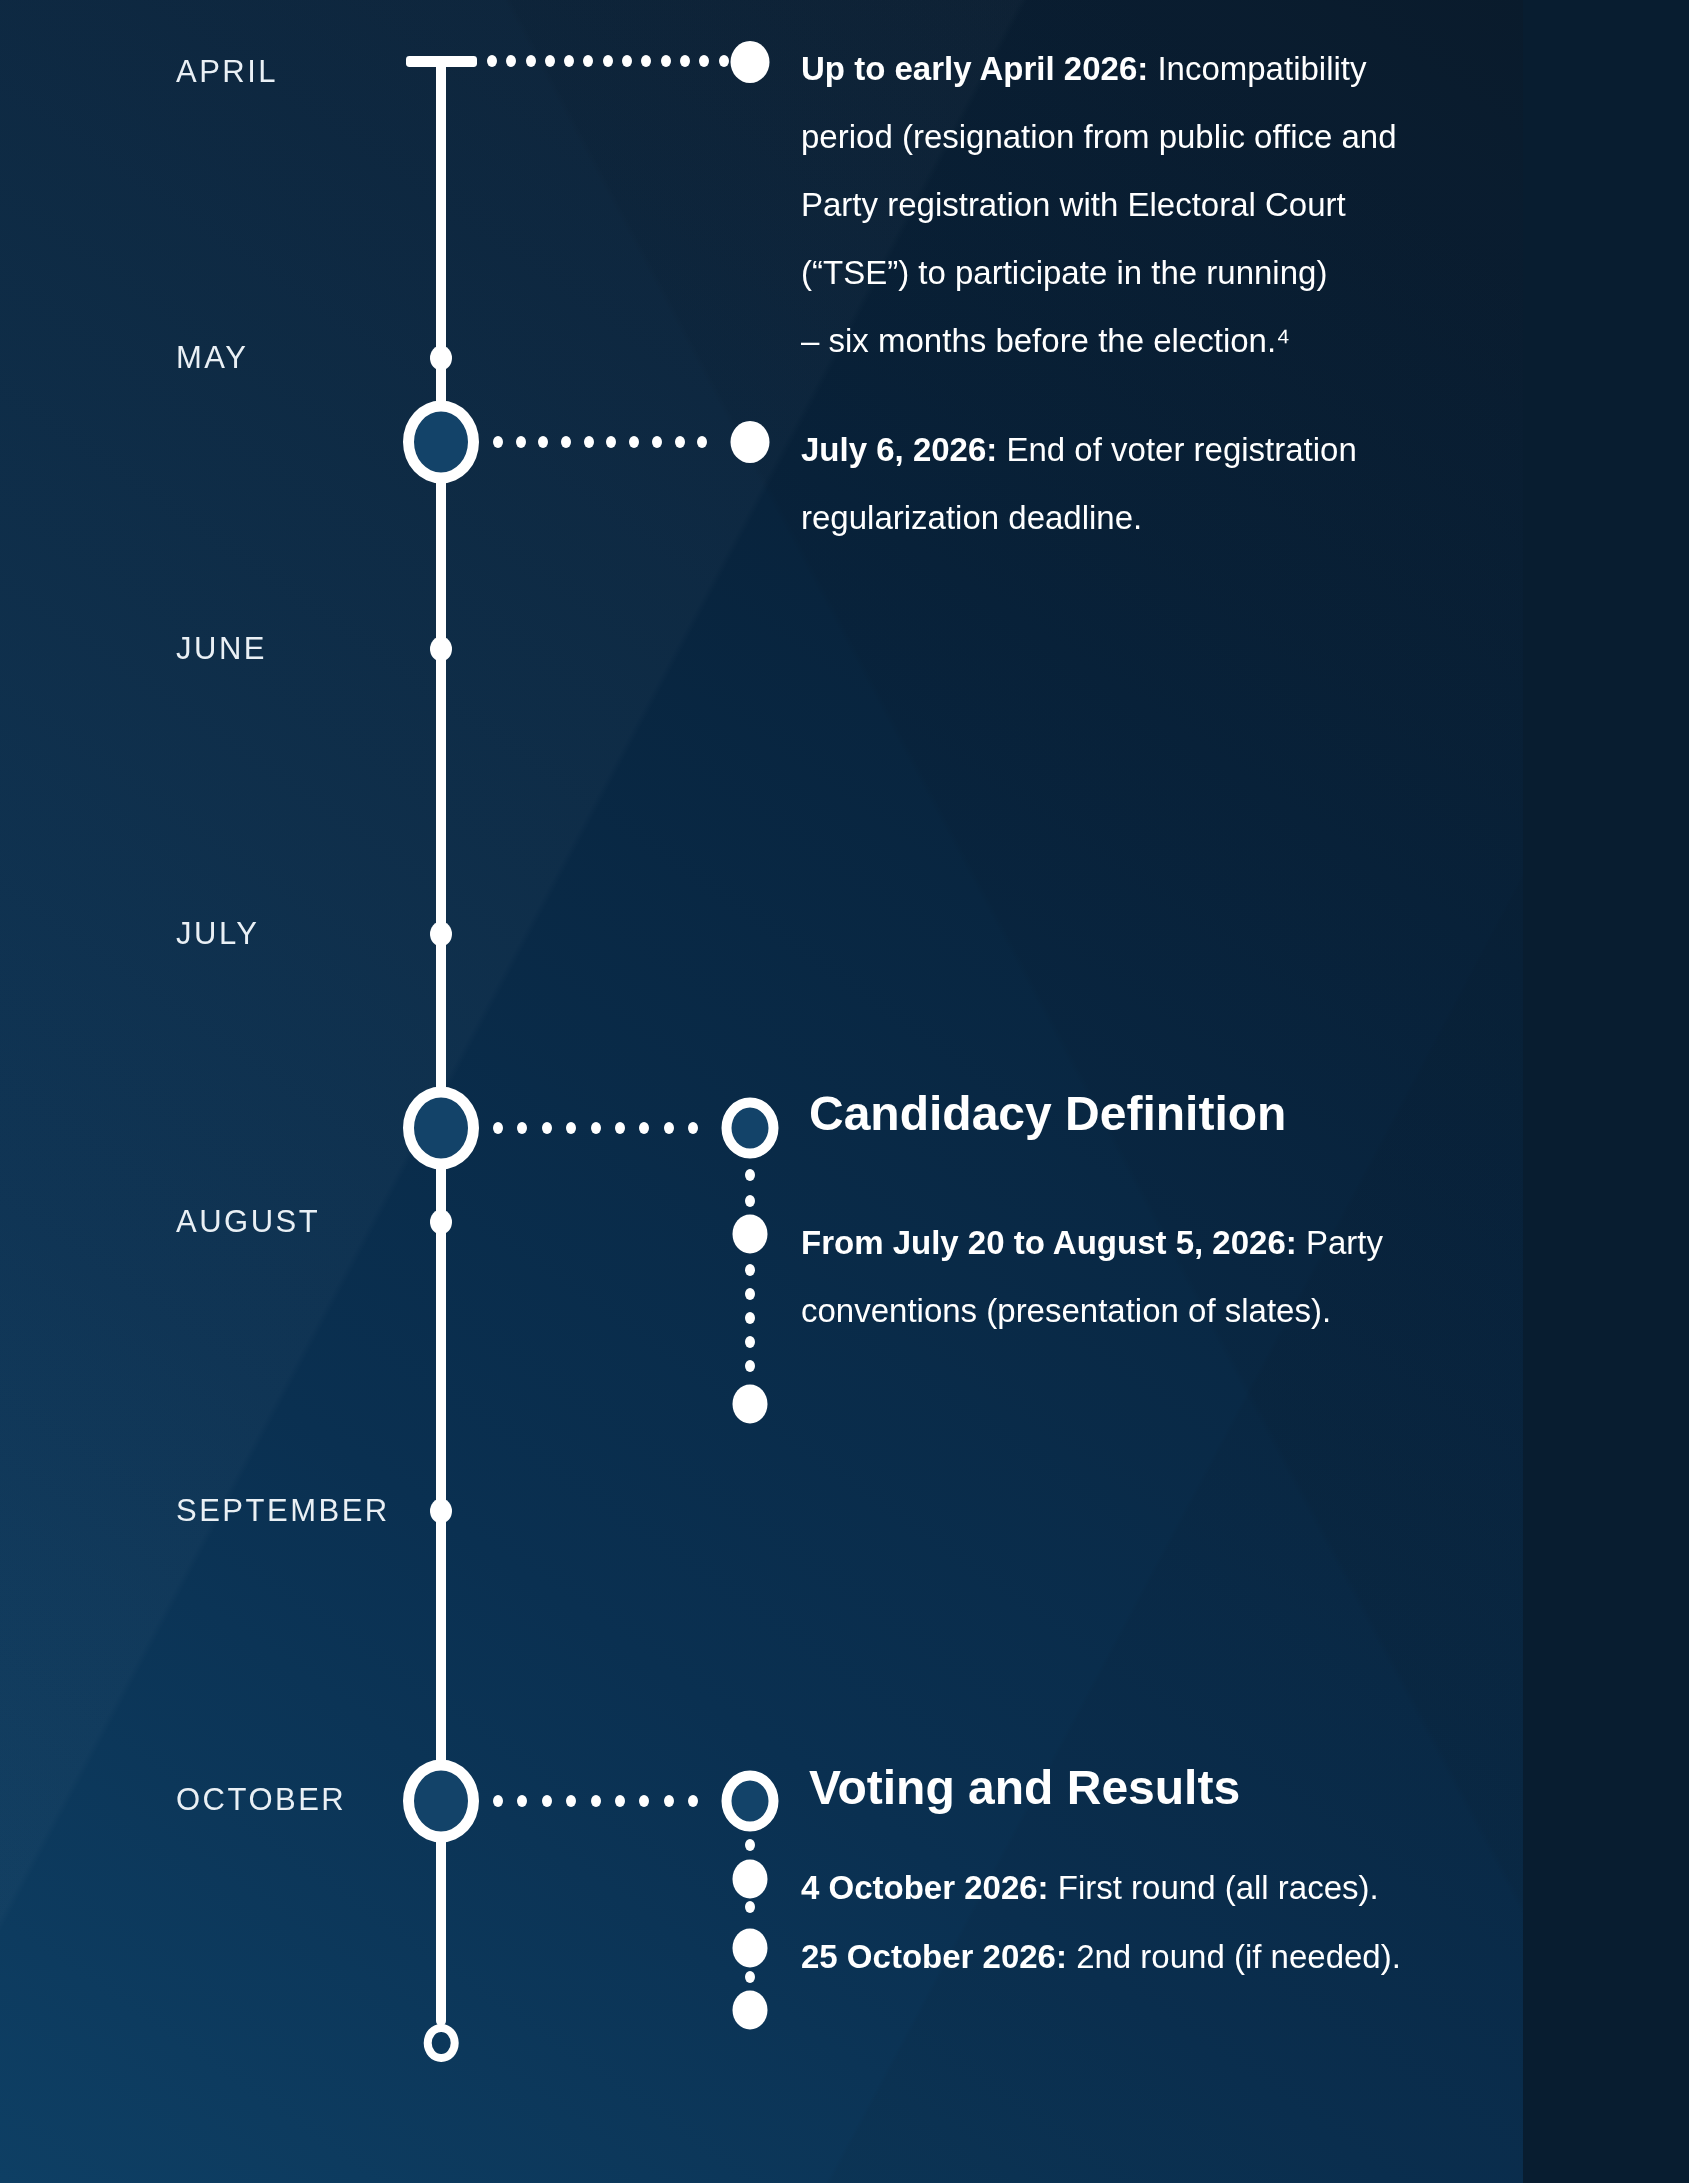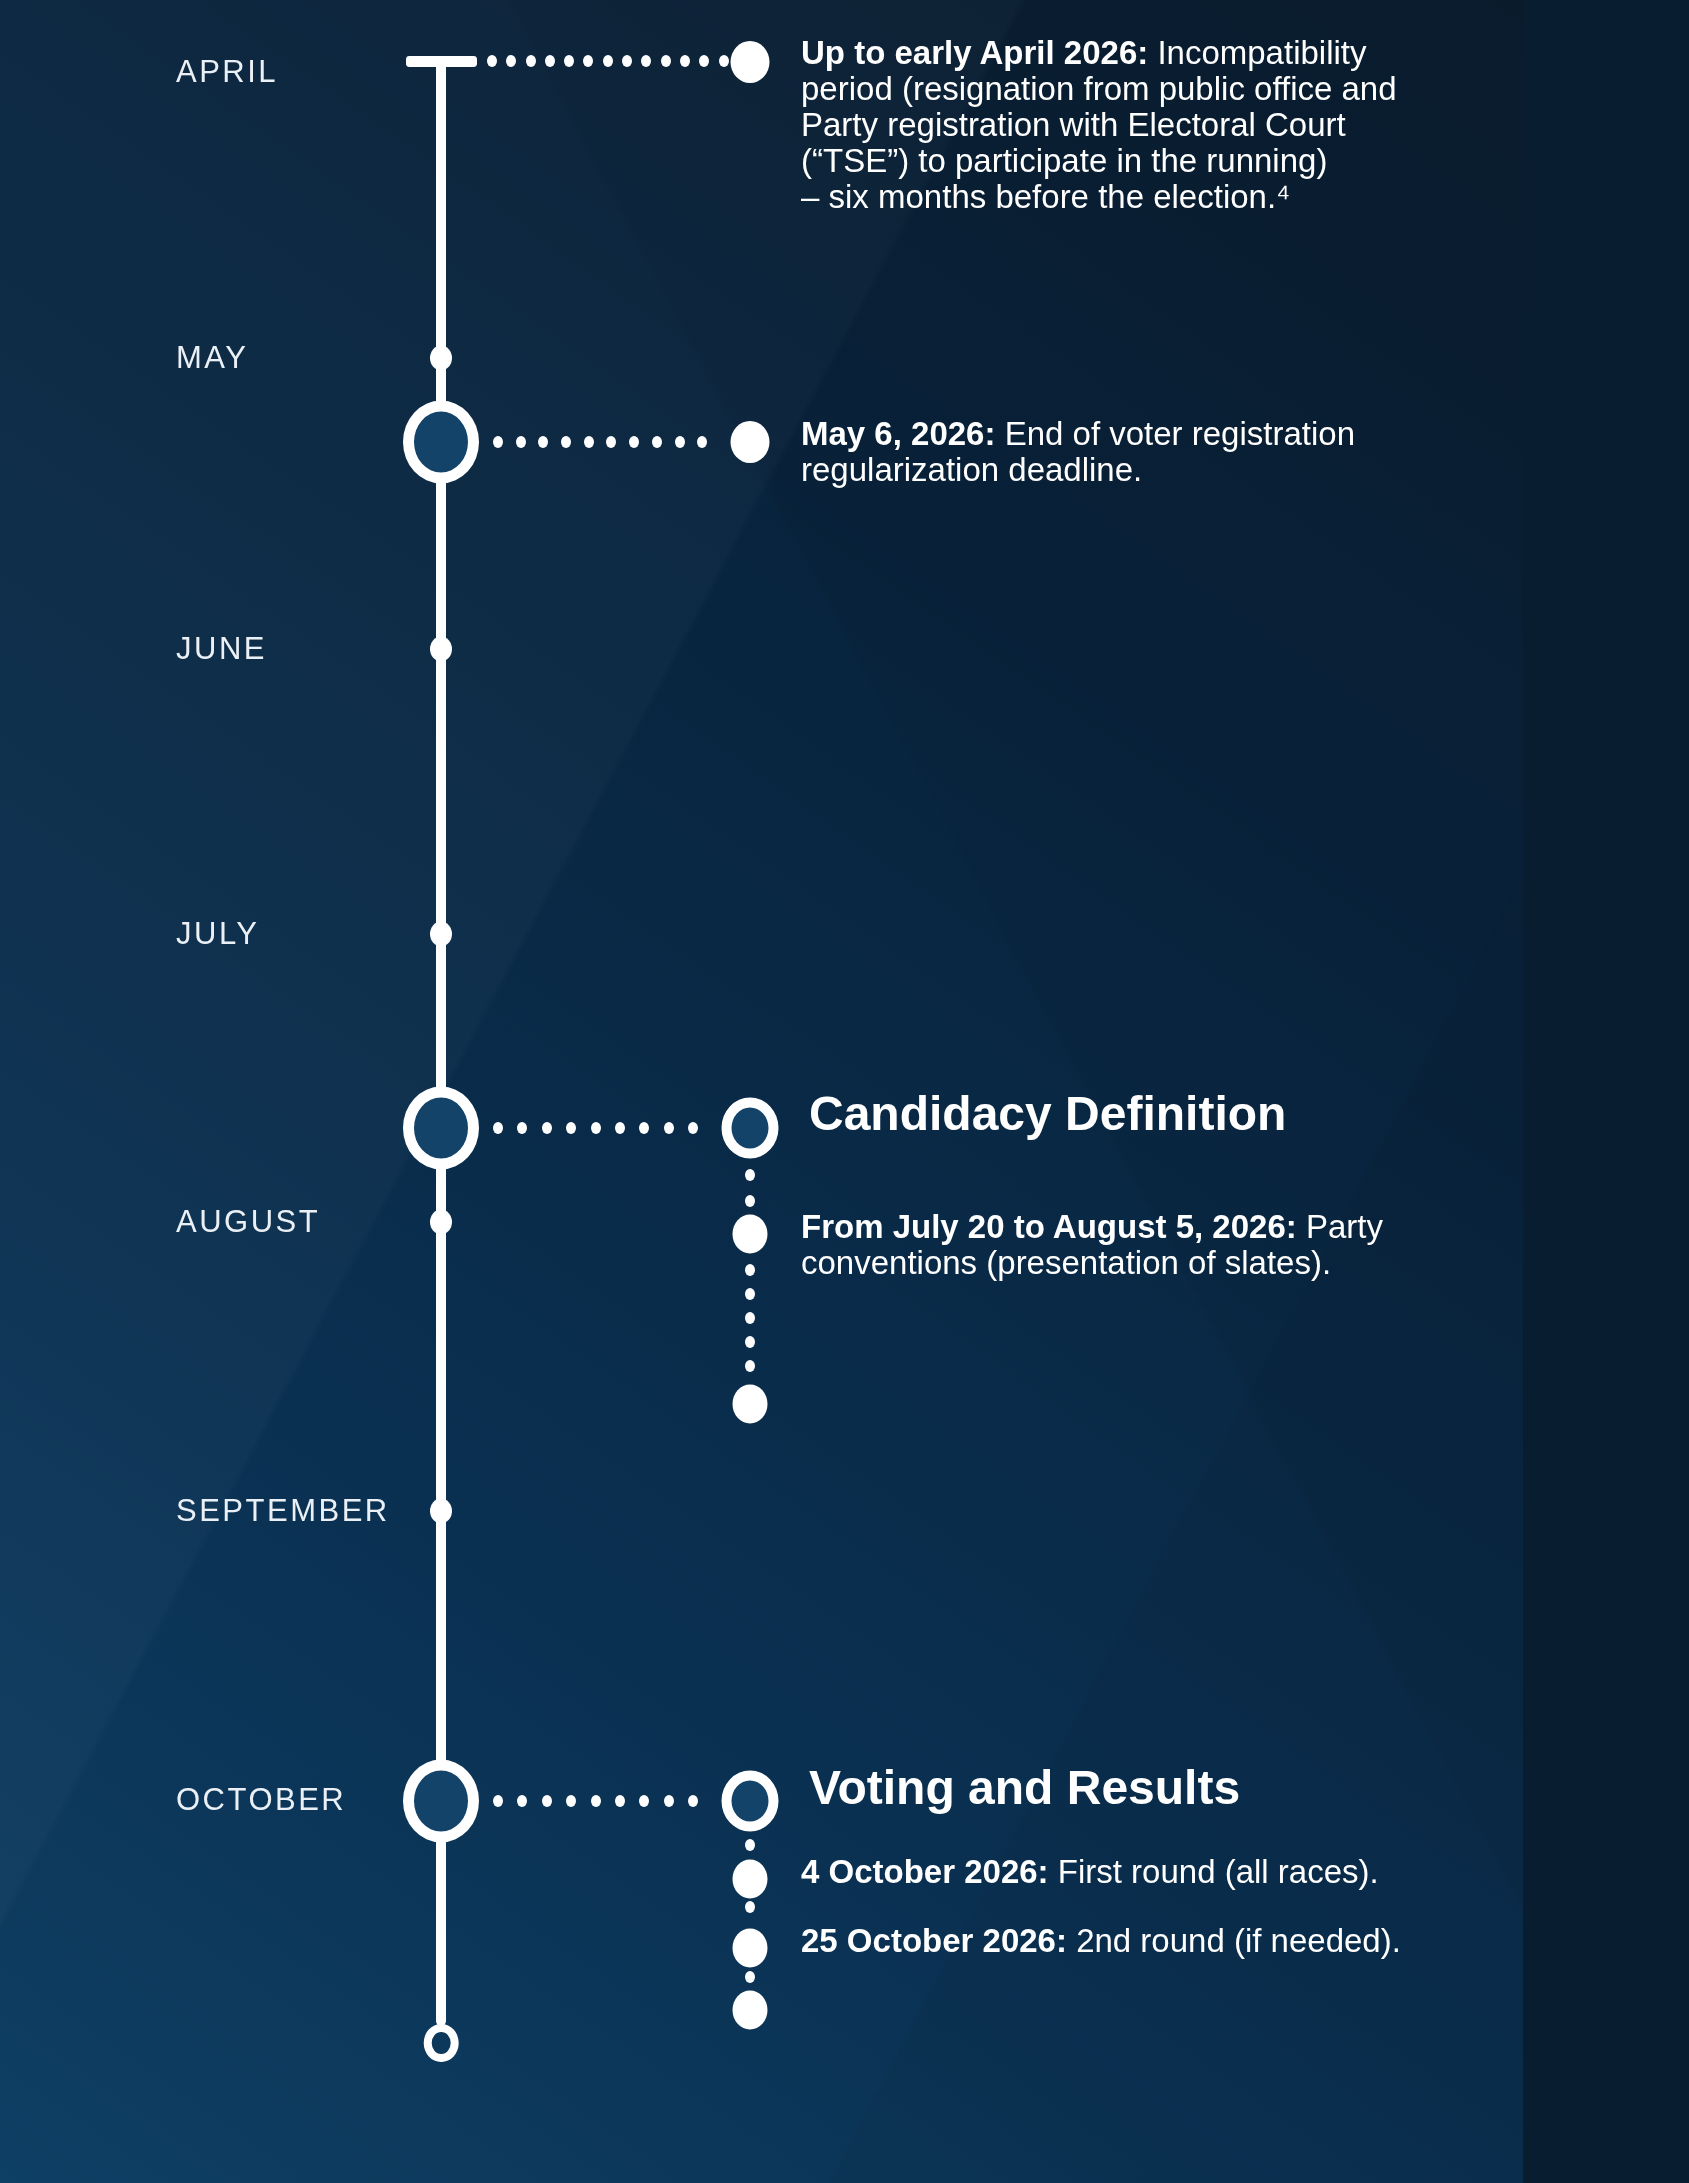--- a/index.html
+++ b/index.html
@@ -46,21 +46,21 @@
   .end-ring{
     position:absolute;left:441px;width:18.6px;height:22px;border:8.4px solid #fff;
     border-radius:50%;background:transparent;transform:translate(-50%,-50%);
   }
   .hdots{position:absolute;display:flex;align-items:center;transform:translateY(-50%);}
   .vdots{position:absolute;left:750px;display:flex;flex-direction:column;align-items:center;transform:translateX(-50%);}
   .hdots i,.vdots i{display:block;width:10px;height:12px;border-radius:50%;background:#fff;}
 
   .evt{
     position:absolute;left:801px;width:760px;
-    font-size:33px;line-height:36px;white-space:pre-line;color:#ffffff;
+    font-size:33px;line-height:68px;white-space:pre-line;color:#ffffff;
   }
   .evt b{font-weight:700;}
   .heading{
     position:absolute;left:809px;
     font-size:48px;line-height:54px;font-weight:700;color:#ffffff;white-space:nowrap;
   }
 </style>
 </head>
 <body>
 
@@ -174,21 +174,21 @@
 
   <div class="heading" style="top:1761px">Voting and Results</div>
   <div class="heading" style="top:1087px">Candidacy Definition</div>
 
   <div class="evt" style="top:35px"><b>Up to early April 2026:</b><span> Incompatibility
 period (resignation from public office and
 Party registration with Electoral Court
 (“TSE”) to participate in the running)
 – six months before the election.⁴</span></div>
 
-  <div class="evt" style="top:416px"><b>May 6, 2026:</b><span> End of voter registration
+  <div class="evt" style="top:416px"><b>July 6, 2026:</b><span> End of voter registration
 regularization deadline.</span></div>
 
   <div class="evt" style="top:1209px"><b>From July 20 to August 5, 2026:</b><span> Party
 conventions (presentation of slates).</span></div>
 
 
   <div class="evt" style="top:1854px"><b>4 October 2026:</b><span> First round (all races).</span></div>
 
   <div class="evt" style="top:1923px"><b>25 October 2026:</b><span> 2nd round (if needed).</span></div>
 

